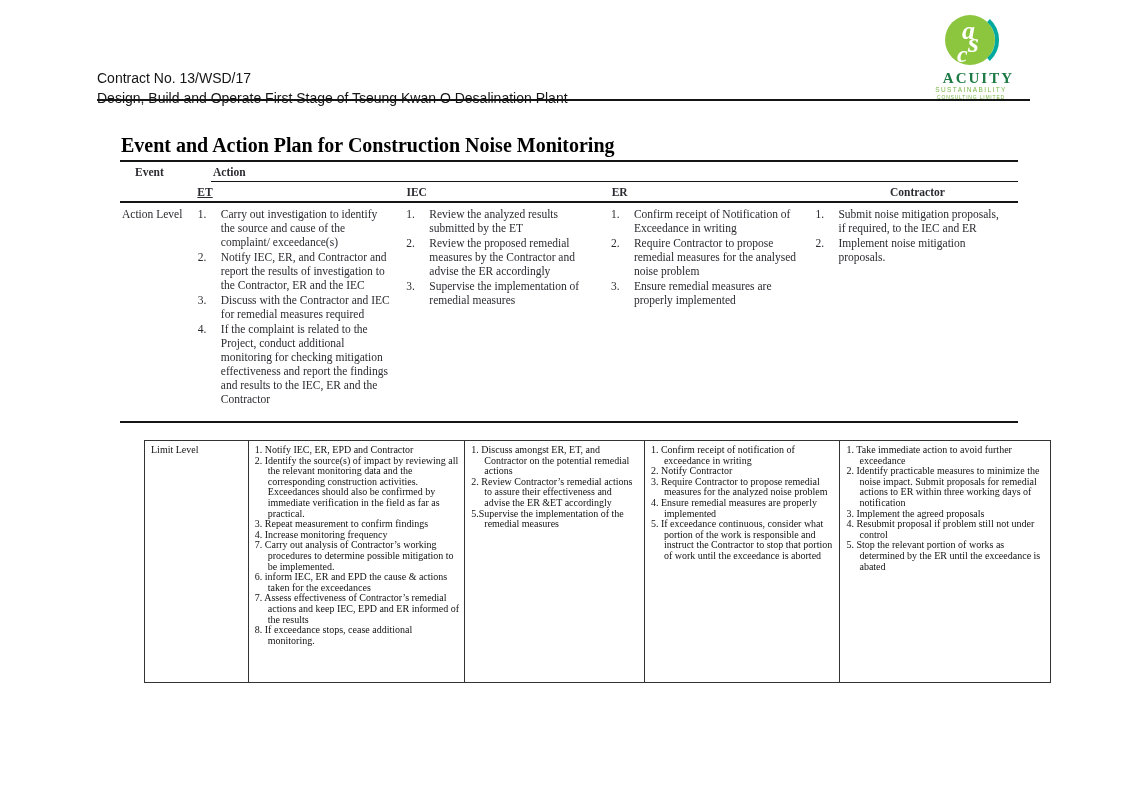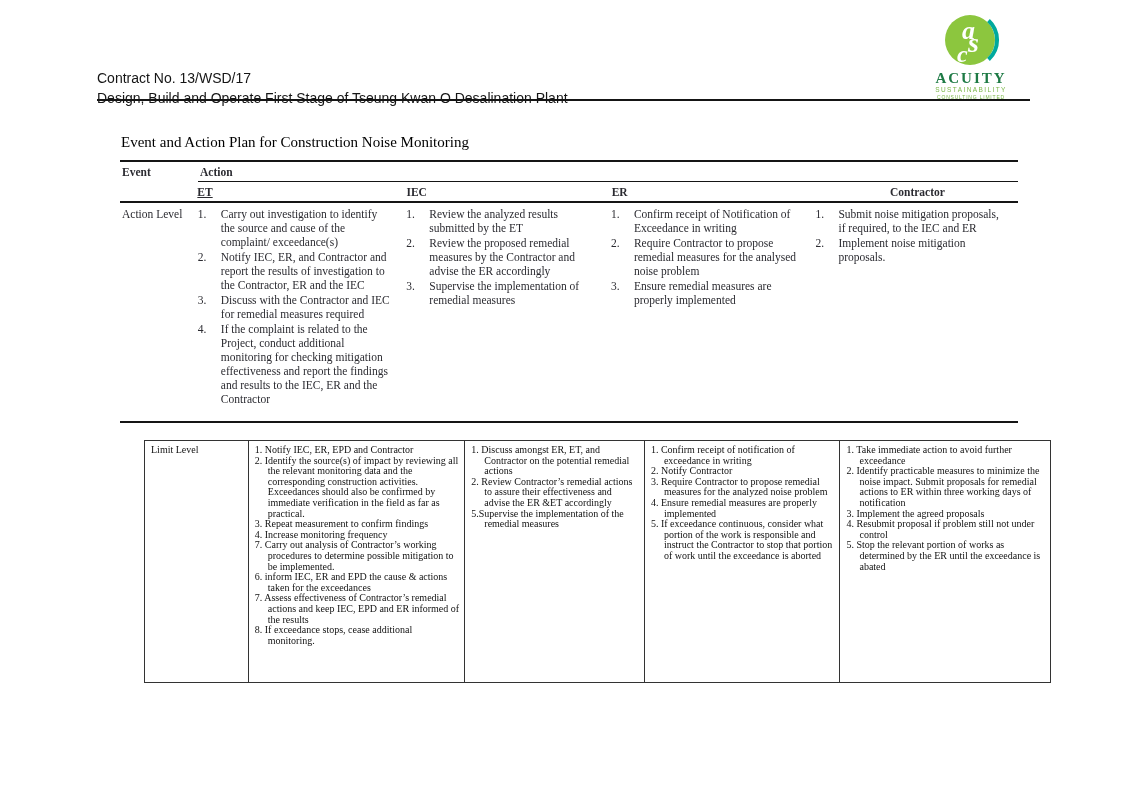--- a/index.html
+++ b/index.html
@@ -9,29 +9,29 @@
     -webkit-font-smoothing:antialiased;
   }
   
   .hdr-left{position:absolute;left:97px;top:40px;font-family:"Liberation Sans",sans-serif;
     font-size:14px;line-height:20px;color:#151515;margin-top:28px;}
   .hdr-rule{position:absolute;left:97px;top:99px;width:933px;height:2px;background:#151515;}
   
   .logo{position:absolute;left:928px;top:12px;width:86px;text-align:center;}
   .logo svg{display:block;margin:0 auto;}
   .logo-name{font-family:"Liberation Serif",serif;font-weight:bold;font-size:15px;
-    letter-spacing:2px;line-height:15px;margin-top:1px;}
+    letter-spacing:2px;line-height:15px;margin-top:1px;text-align:right;}
   .logo-tag{font-family:"Liberation Sans",sans-serif;font-size:6.5px;letter-spacing:1.4px;line-height:8px;}
   .logo-sub{font-family:"Liberation Sans",sans-serif;font-size:5px;letter-spacing:.8px;line-height:7px;}
   
-  .doc-title{position:absolute;left:121px;top:134px;font-size:15px;font-weight:normal;color:#000;}
+  .doc-title{position:absolute;left:121px;top:134px;font-size:20px;font-weight:bold;color:#000;}
   
   .t1{position:absolute;left:120px;top:160px;width:898px;font-size:11.5px;line-height:14px;color:#2b2b31;}
   .t1 .toprule{border-top:2.5px solid #151515;}
-  .t1 .rowA{display:flex;}
+  .t1 .rowA{display:flex;margin-left:13px;}
   .t1 .rowA .evt{width:76px;font-weight:bold;padding:3px 0 2px 2px;}
   .t1 .rowA .act{flex:1;font-weight:bold;padding:3px 0 2px 2px;border-bottom:1.5px solid #151515;}
   .t1 .rowB{display:flex;border-bottom:2px solid #151515;}
   .t1 .rowB .sp{width:76px;}
   .t1 .rowB .ch{font-weight:bold;padding:2.5px 0 2px 2px;}
   .t1 .rowB .c1{width:209px;text-decoration:underline;}
   .t1 .rowB .c2{width:205px;}
   .t1 .rowB .c3{width:205px;}
   .t1 .rowB .c4{width:203px;text-align:center;}
   .t1 .body{display:flex;min-height:218px;padding-top:4px;box-sizing:border-box;}

